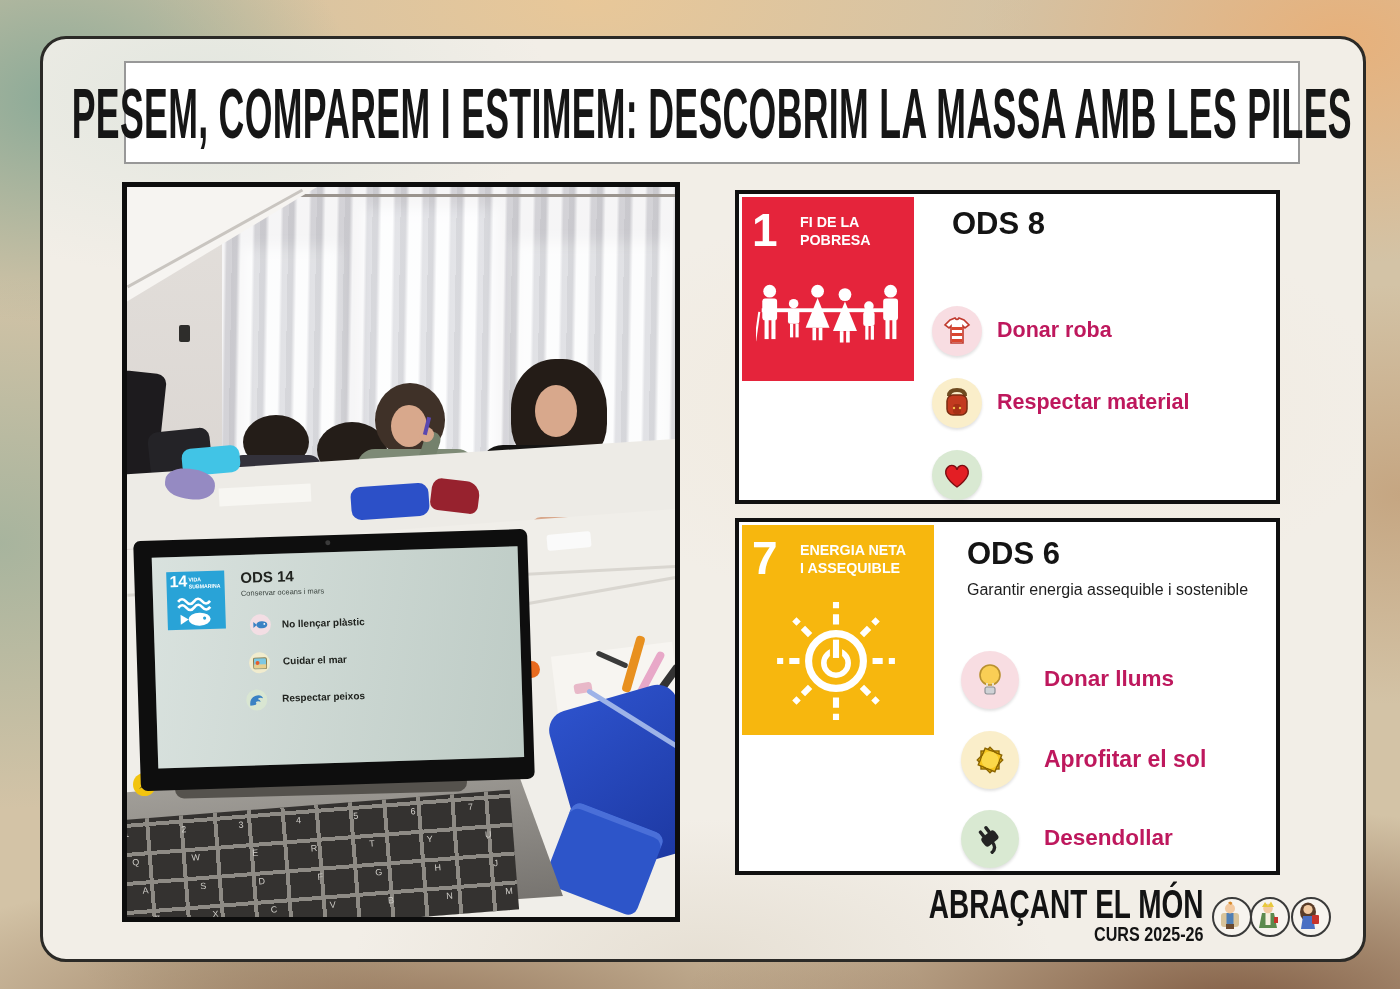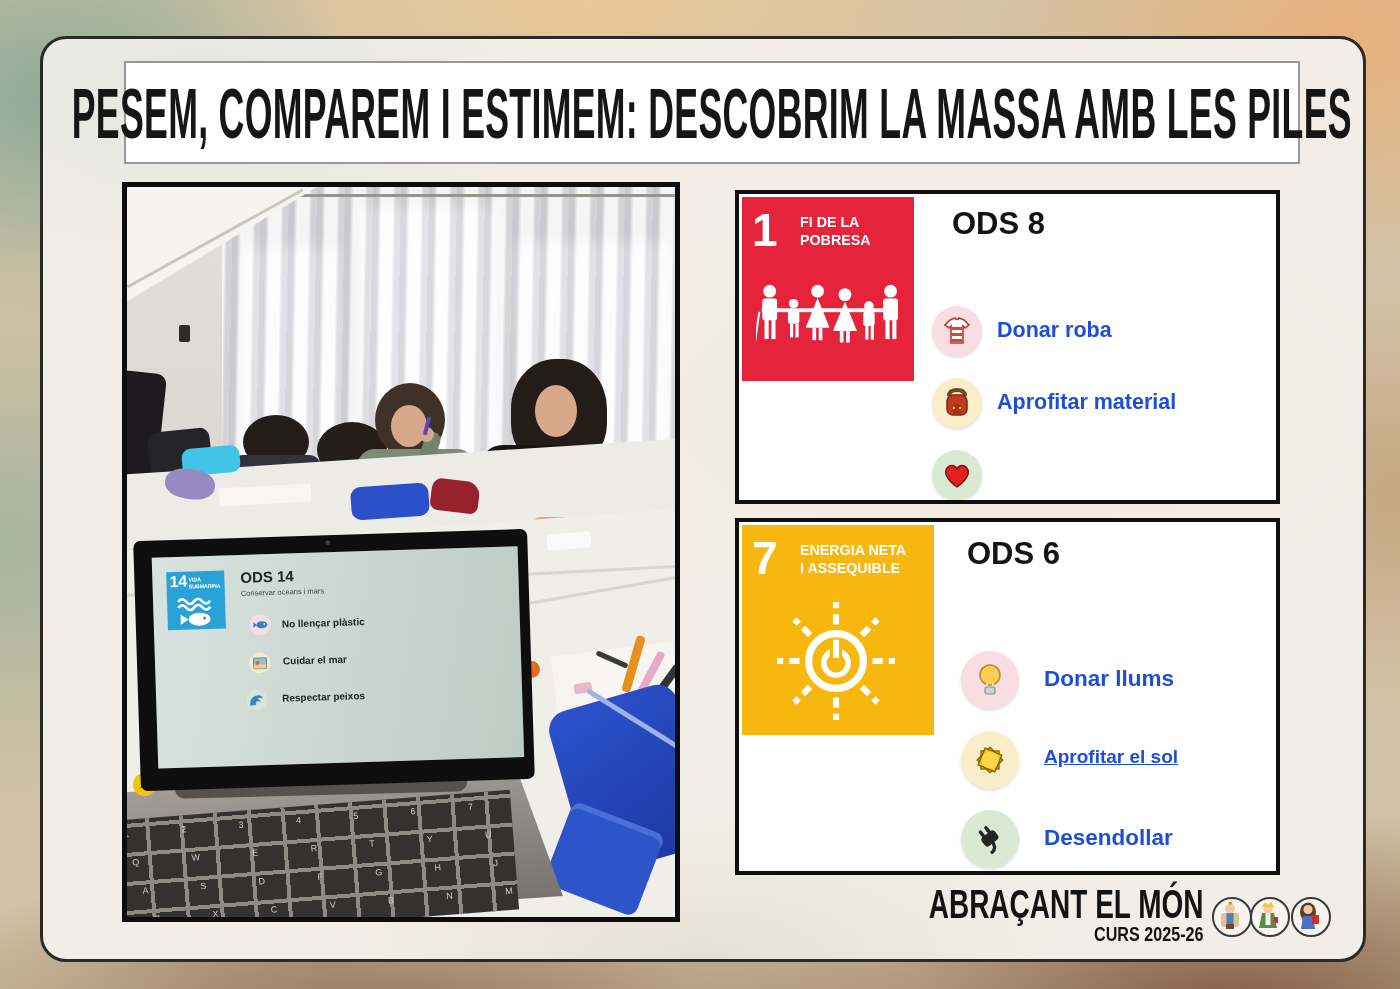--- a/index.html
+++ b/index.html
@@ -126,21 +126,21 @@
   .sdgsq{position:absolute;left:3px;top:3px;color:#fff;}
   .sq1{width:172px;height:184px;}
   .sq2{width:192px;height:210px;}
   .sdg-num{position:absolute;left:10px;top:10px;font-size:46px;font-weight:700;line-height:1;}
   .sdg-lbl{position:absolute;left:58px;top:16px;font-size:15.5px;font-weight:700;line-height:1.15;
     transform:scaleX(.92);transform-origin:left;white-space:nowrap;}
   .c-head{position:absolute;font-weight:700;color:#141414;font-size:31px;}
   .c-desc{position:absolute;color:#1e1e1e;font-size:15.5px;line-height:1.45;}
   .ic{position:absolute;border-radius:50%;display:flex;align-items:center;justify-content:center;
     box-shadow:0 2px 3px rgba(0,0,0,.12);}
-  .il{position:absolute;font-weight:700;color:#1d4ed8;white-space:nowrap;}
+  .il{position:absolute;font-weight:700;color:#be185d;white-space:nowrap;}
   .pink{background:#f8dde2;} .cream{background:#faeeca;} .green{background:#d9e9d2;}
   
   .brandwrap{right:196px;top:884px;text-align:right;color:#131313;}
   .brand{font-size:35px;font-weight:800;white-space:nowrap;transform:scale(.8,1.18);transform-origin:right;}
   .course{font-size:19px;font-weight:700;margin-top:0px;transform:scale(.85,1.05);transform-origin:right;}
   .logo{width:36px;height:36px;border-radius:50%;background:#f7f4ef;border:2px solid #3a3a3a;overflow:hidden;}
 </style>
 </head>
 <body>
 
@@ -317,21 +317,21 @@
 
   <div class="ic cream" style="left:193px;top:184px;width:50px;height:50px;">
     <svg width="28" height="30" viewBox="0 0 28 30">
       <path d="M6 8 Q6 2 14 2 Q22 2 22 8" fill="none" stroke="#6e4a20" stroke-width="4"></path>
       <rect x="4" y="7" width="20" height="20" rx="6" fill="#c23a1f" stroke="#7a2c12" stroke-width="1.5"></rect>
       <rect x="10" y="16" width="8" height="10" rx="3" fill="#a52f16"></rect>
       <circle cx="11" cy="20" r="1.2" fill="#f2c14a"></circle>
         <circle cx="17" cy="20" r="1.2" fill="#f2c14a"></circle>
     </svg>
   </div>
-  <div class="il" style="left:258px;top:196px;font-size:21.5px;">Aprofitar material</div>
+  <div class="il" style="left:258px;top:196px;font-size:21.5px;">Respectar material</div>
 
   <div class="ic green" style="left:193px;top:256px;width:50px;height:50px;">
     <svg width="30" height="27" viewBox="0 0 30 27">
       <path d="M15 25 C4 17 1.5 10 5.5 5.5 C9 1.5 14.5 3.8 15 8 C15.5 3.8 21 1.5 24.5 5.5 C28.5 10 26 17 15 25 Z" fill="#e31e24" stroke="#7a0c10" stroke-width="1.4"></path>
     </svg>
   </div>
 </div>
 
 <div class="abs card card2">
   <div class="sdgsq sq2" style="background:#f7b70e;">
@@ -351,39 +351,40 @@
         <line x1="65" y1="29" x2="65" y2="7"></line>
           <line x1="90.5" y1="39.5" x2="106" y2="24"></line>
       </g>
       <circle cx="65" cy="65" r="27" fill="none" stroke="#fff" stroke-width="7"></circle>
       <circle cx="65" cy="67" r="12" fill="none" stroke="#fff" stroke-width="5.5"></circle>
       <rect x="59" y="48" width="12" height="12" fill="#f7b70e"></rect>
       <rect x="62" y="44" width="6" height="18" fill="#fff"></rect>
     </svg>
   </div>
   <div class="c-head" style="left:228px;top:14px;">ODS 6</div>
+  <div class="c-desc" style="left:228px;top:56px;width:300px;font-size:16px;">Garantir energia assequible i sostenible</div>
 
   <div class="ic pink" style="left:222px;top:129px;width:58px;height:58px;">
     <svg width="26" height="34" viewBox="0 0 26 34">
       <circle cx="13" cy="12" r="10" fill="#f9ce55" stroke="#b9912f" stroke-width="1.6"></circle>
       <path d="M10 20 L10 26 M16 20 L16 26" stroke="#e8dfc8" stroke-width="2"></path>
       <rect x="8" y="24" width="10" height="7" rx="2" fill="#cfd2d6" stroke="#8d9196" stroke-width="1.2"></rect>
     </svg>
   </div>
   <div class="il" style="left:305px;top:144px;font-size:22.5px;">Donar llums</div>
 
   <div class="ic cream" style="left:222px;top:209px;width:58px;height:58px;">
     <svg width="34" height="34" viewBox="0 0 34 34">
       <rect x="8" y="8" width="18" height="18" fill="#f6c51f" stroke="#8a6400" stroke-width="1.4"></rect>
       <rect x="8" y="8" width="18" height="18" fill="#f6c51f" stroke="#8a6400" stroke-width="1.4" transform="rotate(45 17 17)"></rect>
       <rect x="8" y="8" width="18" height="18" fill="#f6c51f" stroke="#8a6400" stroke-width="1.4" transform="rotate(22.5 17 17)"></rect>
       <circle cx="17" cy="17" r="8.5" fill="#fbd84a"></circle>
     </svg>
   </div>
-  <div class="il" style="left:305px;top:224px;font-size:19px;text-decoration:underline;">Aprofitar el sol</div>
+  <div class="il" style="left:305px;top:224px;font-size:23px;">Aprofitar el sol</div>
 
   <div class="ic green" style="left:222px;top:288px;width:58px;height:58px;">
     <svg width="30" height="30" viewBox="0 0 30 30">
       <g transform="rotate(-38 15 15)" fill="#242424">
         <rect x="10" y="2" width="3.4" height="8" rx="1.5"></rect>
         <rect x="17" y="2" width="3.4" height="8" rx="1.5"></rect>
         <rect x="7" y="9" width="16.5" height="11" rx="3.5"></rect>
         <path d="M15 19 Q15 27 7 27" fill="none" stroke="#242424" stroke-width="3.2"></path>
       </g>
     </svg>

